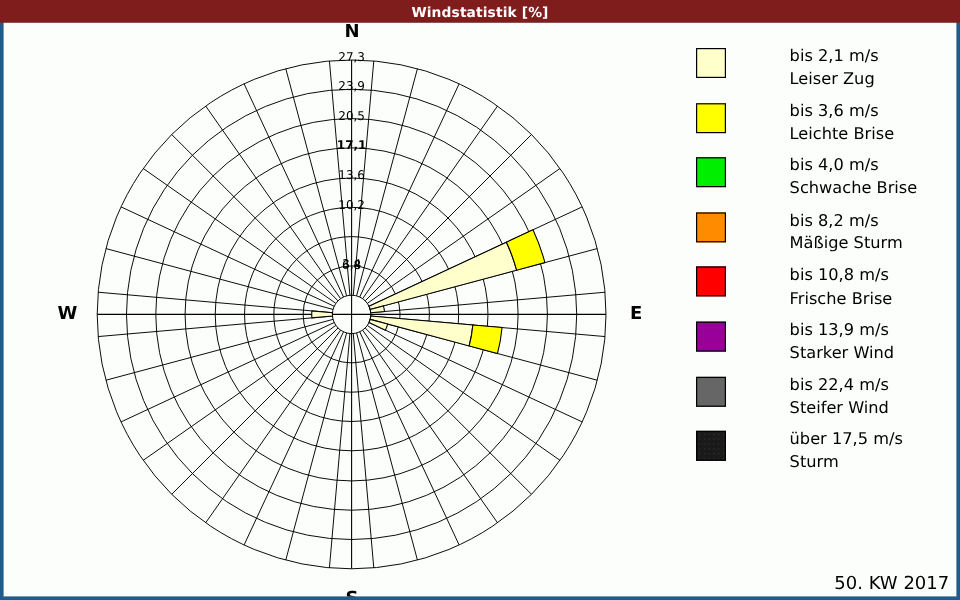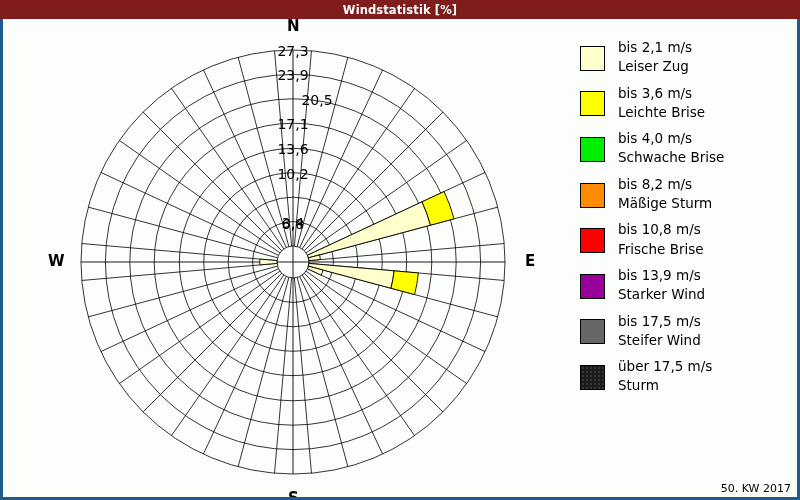--- a/index.html
+++ b/index.html
@@ -48,22 +48,23 @@
     top: 0;
   }
   #legend {
     position: absolute;
     left: 577px;
     top: 19px;
     width: 210px;
   }
   .legend-row {
     display: flex;
-    align-items: center;
+    align-items: flex-start;
     margin-bottom: 7px;
+    gap: 40px;
   }
   .swatch {
     width: 25px;
     height: 25px;
     border: 1.6px solid #000000;
     box-sizing: border-box;
     flex: 0 0 auto;
     margin-top: 2px;
   }
   .swatch.storm {
@@ -77,32 +78,32 @@
     font-size: 13.5px;
     color: #000000;
     line-height: 1.43;
     white-space: nowrap;
   }
   .legend-text .l2 { display: block; }
   #stamp {
     position: absolute;
     right: 6px;
     bottom: 2px;
-    font-size: 11px;
+    font-size: 15px;
     color: #000000;
   }
   .cardinal {
     position: absolute;
     font-size: 15px;
     font-weight: bold;
     color: #000000;
   }
   .rlabel {
     position: absolute;
-    font-size: 14px;
+    font-size: 10px;
     color: #000000;
     text-align: center;
     transform: translateX(-50%);
     white-space: nowrap;
   }
 </style>
 </head>
 <body>
 
 <div id="app">
@@ -177,22 +178,22 @@
     <div id="cardinal-n" class="cardinal" style="left: 284px; top: -2px;">N</div>
     <div id="cardinal-e" class="cardinal" style="left: 522px; top: 233px;">E</div>
     <div id="cardinal-s" class="cardinal" style="left: 285px; top: 470px;">S</div>
     <div id="cardinal-w" class="cardinal" style="left: 45px; top: 233px;">W</div>
 
     <div id="radial-labels">
         <div class="rlabel" style="left: 290px; top: 195.59px; text-align: right;">3,4</div>
         <div class="rlabel" style="left: 290px; top: 171.179px; margin-top: 26px;">6,8</div>
         <div class="rlabel" style="left: 290px; top: 146.769px;">10,2</div>
         <div class="rlabel" style="left: 290px; top: 122.359px;">13,6</div>
-        <div class="rlabel" style="left: 290px; top: 97.2308px;">17,1</div>
-        <div class="rlabel" style="left: 290px; top: 72.8205px; margin-left: 24px;">20,5</div>
+        <div class="rlabel" style="left: 290px; top: 97.2308px; font-weight: bold;">17,1</div>
+        <div class="rlabel" style="left: 290px; top: 72.8205px;">20,5</div>
         <div class="rlabel" style="left: 290px; top: 48.4103px;">23,9</div>
         <div class="rlabel" style="left: 290px; top: 24px;">27,3</div>
       </div>
 
     <div id="legend">
         <div class="legend-row">
           <div class="swatch" style="background: rgb(255, 255, 204);"></div>
           <div class="legend-text"><span>bis 2,1 m/s</span><span class="l2">Leiser Zug</span></div>
         </div>
         <div class="legend-row">
@@ -210,21 +211,21 @@
         <div class="legend-row">
           <div class="swatch" style="background: rgb(255, 0, 0);"></div>
           <div class="legend-text"><span>bis 10,8 m/s</span><span class="l2">Frische Brise</span></div>
         </div>
         <div class="legend-row">
           <div class="swatch" style="background: rgb(153, 0, 153);"></div>
           <div class="legend-text"><span>bis 13,9 m/s</span><span class="l2">Starker Wind</span></div>
         </div>
         <div class="legend-row">
           <div class="swatch" style="background: rgb(102, 102, 102);"></div>
-          <div class="legend-text"><span>bis 17,5 m/s</span><span class="l2">Steifer Wind</span></div>
+          <div class="legend-text"><span>bis 22,4 m/s</span><span class="l2">Steifer Wind</span></div>
         </div>
         <div class="legend-row">
           <div class="swatch storm"></div>
           <div class="legend-text"><span>über 17,5 m/s</span><span class="l2">Sturm</span></div>
         </div>
       </div>
 
     <div id="stamp">50. KW 2017</div>
   </div>
 </div>

